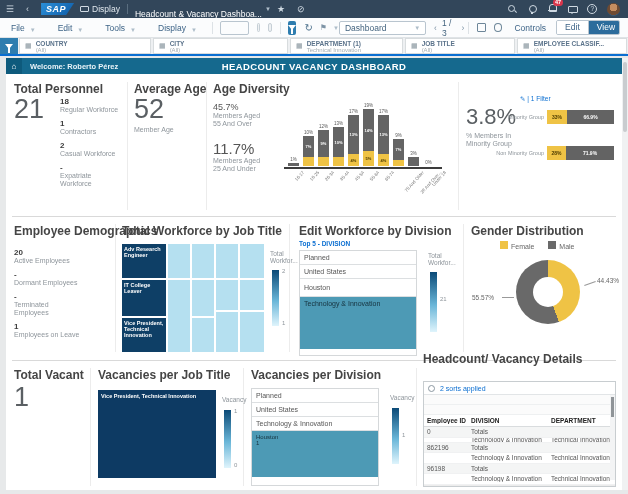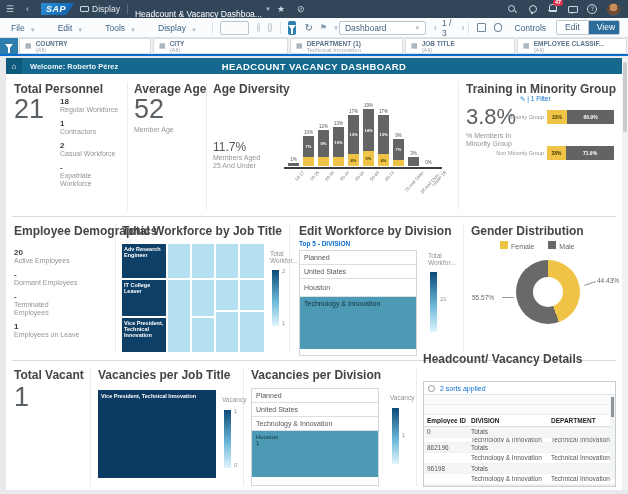--- a/index.html
+++ b/index.html
@@ -313,22 +313,26 @@
     <div class="kv-label">Casual Workforce</div>
     <div class="kv-num">-</div>
     <div class="kv-label" style="width:50px">Expatriate Workforce</div>
   </div>
 
   <div class="abs sec-title" style="left:134px;top:82px">Average Age</div>
   <div class="abs big-num" style="left:134px;top:94px">52</div>
   <div class="abs kv-label" style="left:134px;top:126px">Member Age</div>
 
   <div class="abs sec-title" style="left:213px;top:82px">Age Diversity</div>
+  <div class="abs" style="left:213px;top:102px;width:62px">
+    <div style="font-size:9px;color:#555">45.7%</div>
+    <div class="kv-label" style="width:50px">Members Aged 55 And Over</div>
+  </div>
   <div class="abs" style="left:213px;top:140px;width:62px">
-    <div style="font-size:12px;color:#555">11.7%</div>
+    <div style="font-size:15px;color:#555">11.7%</div>
     <div class="kv-label" style="width:50px">Members Aged 25 And Under</div>
   </div>
 
   <div class="abs achart" style="left:288px;top:104px;height:62px">
     <div class="abar">
         <span class="tot">1%</span>
         <div class="seg-g" style="height:3px"></div>
       </div>
     <div class="abar">
         <span class="tot">10%</span>
@@ -401,21 +405,20 @@
     <span class="xlab" style="left:32px">26-34</span>
     <span class="xlab" style="left:47px">35-44</span>
     <span class="xlab" style="left:62px">45-54</span>
     <span class="xlab" style="left:77px">55-64</span>
     <span class="xlab" style="left:92px">65-74</span>
     <span class="xlab" style="left:107px">75 And Older</span>
     <span class="xlab" style="left:122px">28 And Over...</span>
     <span class="xlab" style="left:137px">Under 18</span>
   </div>
 
-  <div class="abs sec-title" style="left:466px;top:82px">Training in Minority Group</div>
   <div class="abs" style="left:520px;top:95px;font-size:6.5px;color:#0a6ed1">
     <span>✎</span> | <span>1 Filter</span>
   </div>
   <div class="abs" style="left:466px;top:104px;font-size:22px;color:#5a5f63">3.8%</div>
   <div class="abs kv-label" style="left:466px;top:132px;width:48px">% Members In Minority Group</div>
   <div class="tr-row abs" style="left:496px;top:110px">
     <span class="tr-label">Minority Group</span>
     <span class="tr-y" style="width:20px">33%</span>
     <span class="tr-g" style="width:47px">66.9%</span>
   </div>

